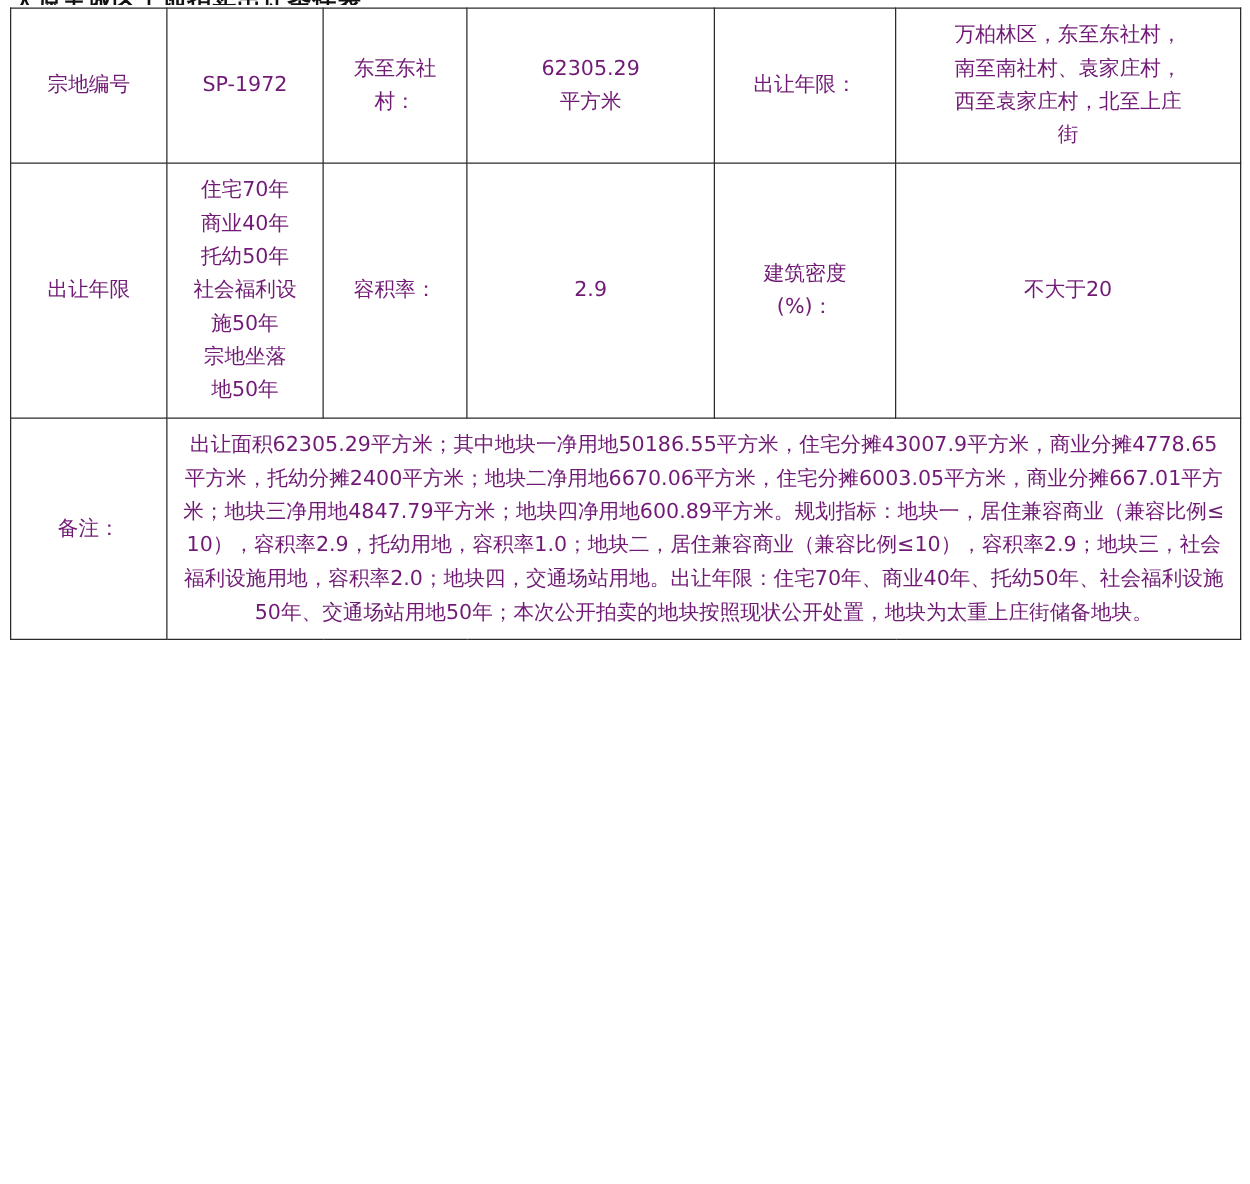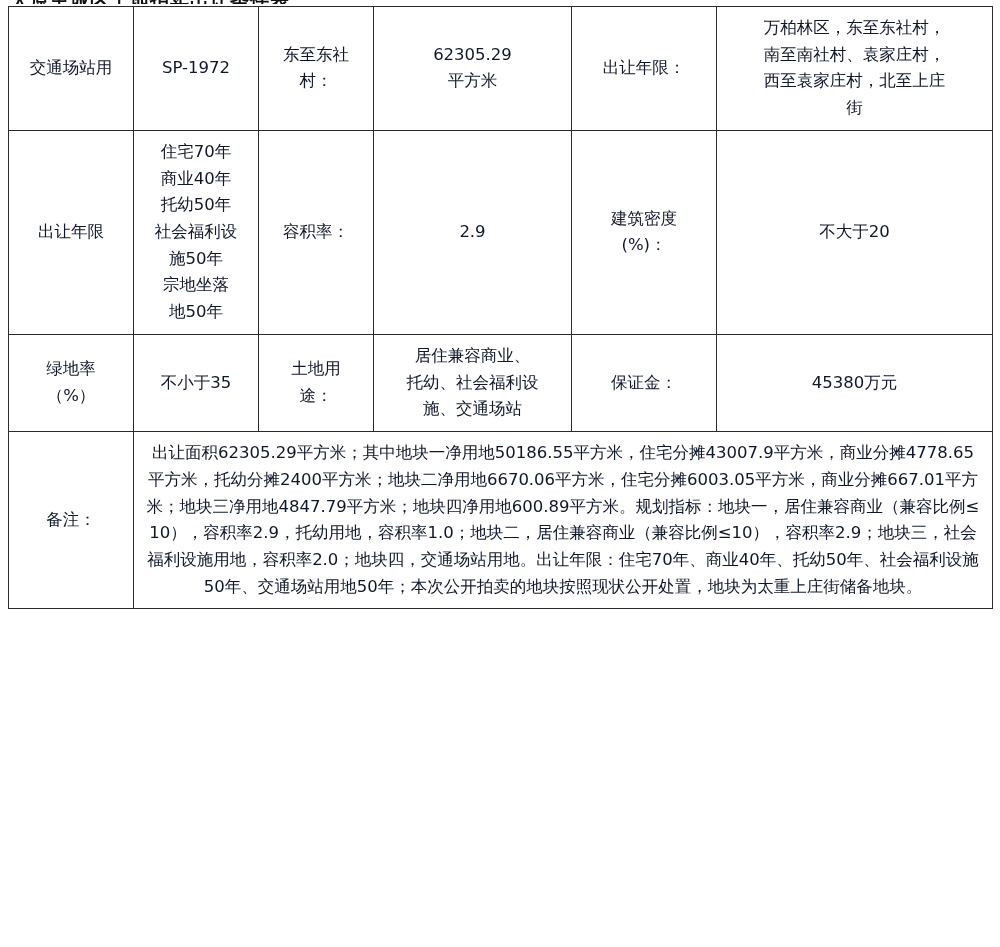--- a/index.html
+++ b/index.html
@@ -41,21 +41,21 @@
     table-layout: fixed;
     background: #fff;
   }
   table.land-table td {
     border: 1px solid #2b2b2b;
     padding: 8px 10px;
     vertical-align: middle;
     text-align: center;
     font-size: 16.5px;
     line-height: 1.62;
-    color: #0f172a;
+    color: #701a75;
     word-break: break-all;
   }
   td.label-cell {
     font-size: 16.5px;
   }
   td.multi {
     line-height: 1.72;
   }
   td.note-label {
     vertical-align: middle;
@@ -84,21 +84,21 @@
     <colgroup>
       <col style="width:125px">
       <col style="width:125px">
       <col style="width:115px">
       <col style="width:198px">
       <col style="width:145px">
       <col style="width:276px">
     </colgroup>
     <tbody>
       <tr>
-        <td class="label-cell">交通场站用</td>
+        <td class="label-cell">宗地编号</td>
         <td>SP-1972</td>
         <td class="label-cell multi">
           <div class="stack">
             <span>东至东社村：</span>
           </div>
         </td>
         <td class="multi">
           <div class="stack">
             <span>62305.29</span>
             <span>平方米</span>
@@ -132,44 +132,20 @@
         <td>2.9</td>
         <td class="label-cell multi">
           <div class="stack">
             <span>建筑密度</span>
             <span>(%)：</span>
           </div>
         </td>
         <td>不大于20</td>
       </tr>
 
-      <tr>
-        <td class="label-cell multi">
-          <div class="stack">
-            <span>绿地率</span>
-            <span>（%）</span>
-          </div>
-        </td>
-        <td>不小于35</td>
-        <td class="label-cell multi">
-          <div class="stack">
-            <span>土地用</span>
-            <span>途：</span>
-          </div>
-        </td>
-        <td class="multi">
-          <div class="stack">
-            <span>居住兼容商业、</span>
-            <span>托幼、社会福利设</span>
-            <span>施、交通场站</span>
-          </div>
-        </td>
-        <td class="label-cell">保证金：</td>
-        <td>45380万元</td>
-      </tr>
 
 
       <tr>
         <td class="label-cell note-label">备注：</td>
         <td colspan="5" class="note-body">出让面积62305.29平方米；其中地块一净用地50186.55平方米，住宅分摊43007.9平方米，商业分摊4778.65平方米，托幼分摊2400平方米；地块二净用地6670.06平方米，住宅分摊6003.05平方米，商业分摊667.01平方米；地块三净用地4847.79平方米；地块四净用地600.89平方米。规划指标：地块一，居住兼容商业（兼容比例≤10），容积率2.9，托幼用地，容积率1.0；地块二，居住兼容商业（兼容比例≤10），容积率2.9；地块三，社会福利设施用地，容积率2.0；地块四，交通场站用地。出让年限：住宅70年、商业40年、托幼50年、社会福利设施50年、交通场站用地50年；本次公开拍卖的地块按照现状公开处置，地块为太重上庄街储备地块。</td>
       </tr>
     </tbody>
   </table>
 
 </div>

